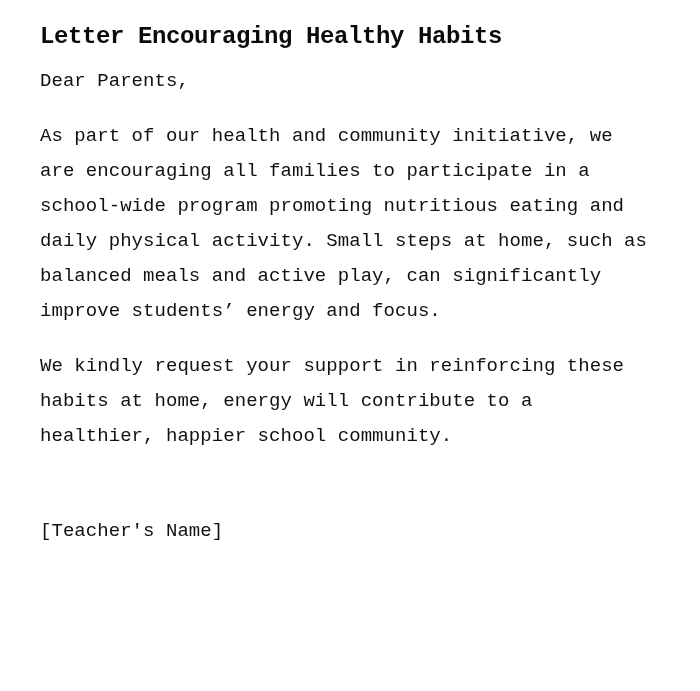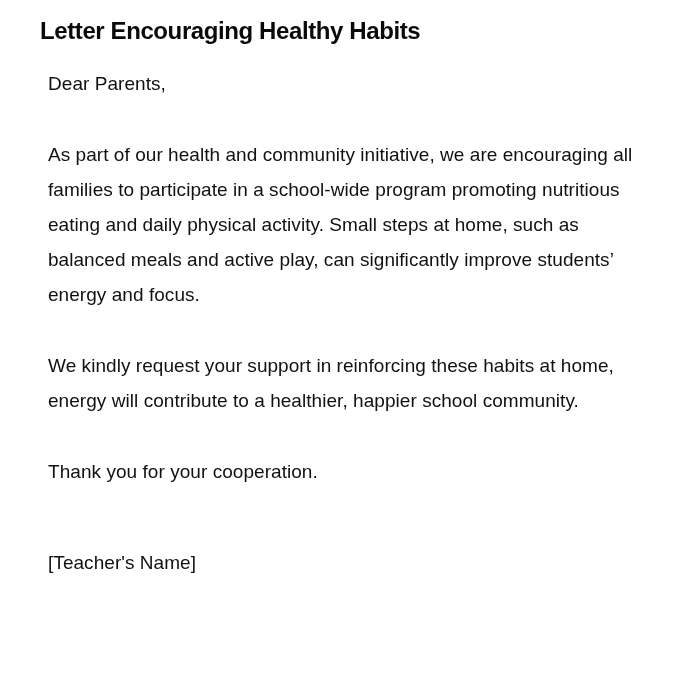--- a/index.html
+++ b/index.html
@@ -1,40 +1,39 @@
 <!DOCTYPE html>
 <html><head>
   <meta charset="utf-8">
   <style>
     html, body { margin: 0; padding: 0; background: #ffffff; }
     body { width: 700px; height: 691px; overflow: hidden; position: relative; }
     .doc {
-      position: absolute; left: 40px; top: 12px; width: 610px;
-      font-family: Liberation Sans, sans-serif; color: #111111;
+      position: absolute; left: 40px; top: 18px; width: 610px;
+      font-family: Liberation Mono, monospace; color: #111111;
     }
     .title {
       font-size: 24px; font-weight: bold; letter-spacing: -0.4px;
       margin: 0; line-height: 38px; color: #0a0a0a;
     }
     .p {
-      font-size: 19px; line-height: 35px; margin: 8px;
+      font-size: 19px; line-height: 35px; margin: 0;
       letter-spacing: 0.05px;
     }
     .gap { height: 20px; }
   </style>
 </head>
 <body>
 
 <div class="doc">
   <h1 class="title">Letter Encouraging Healthy Habits</h1>
   <div style="height:8px"></div>
   <p class="p">Dear Parents,</p>
   <div class="gap"></div>
   <p class="p">As part of our health and community initiative, we are encouraging all families to participate in a school-wide program promoting nutritious eating and daily physical activity. Small steps at home, such as balanced meals and active play, can significantly improve students’ energy and focus.</p>
   <div class="gap"></div>
   <p class="p">We kindly request your support in reinforcing these habits at home, energy will contribute to a healthier, happier school community.</p>
   <div class="gap"></div>
-  <p class="p">Thank you for your cooperation.</p>
   <div class="gap"></div>
   <div class="gap"></div>
   <p class="p">[Teacher's Name]</p>
   <div class="gap"></div>
 </div>
 
 </body></html>

